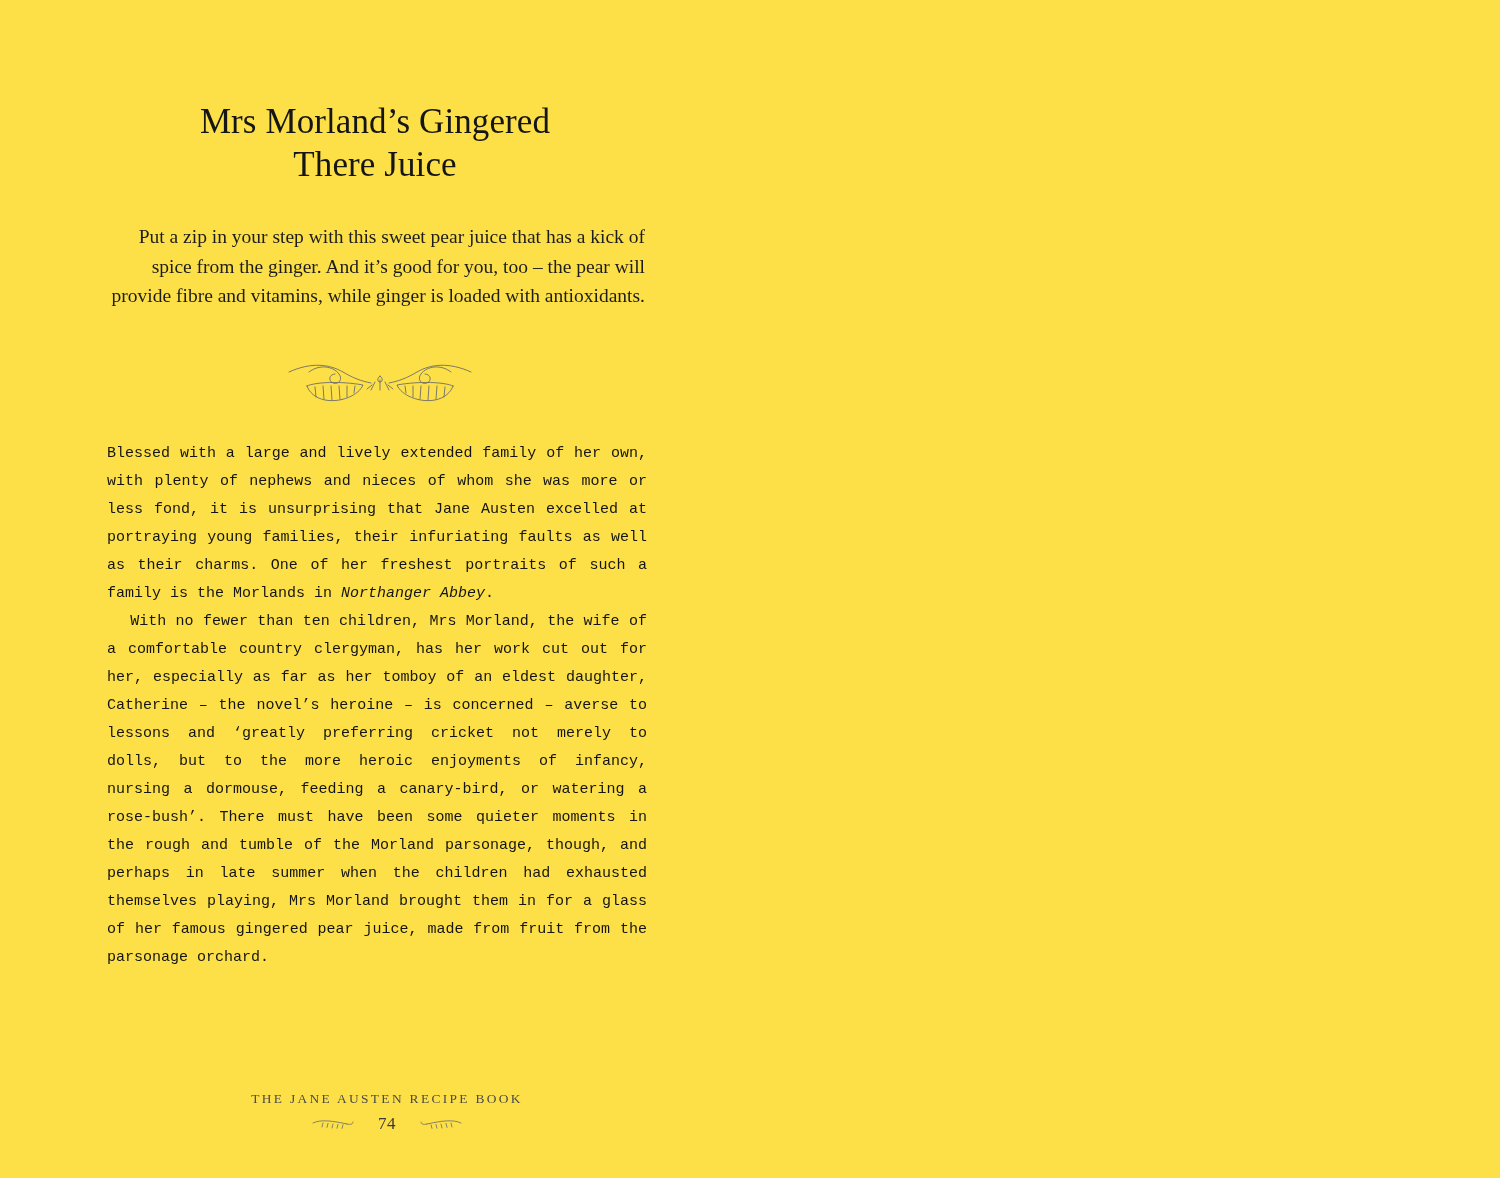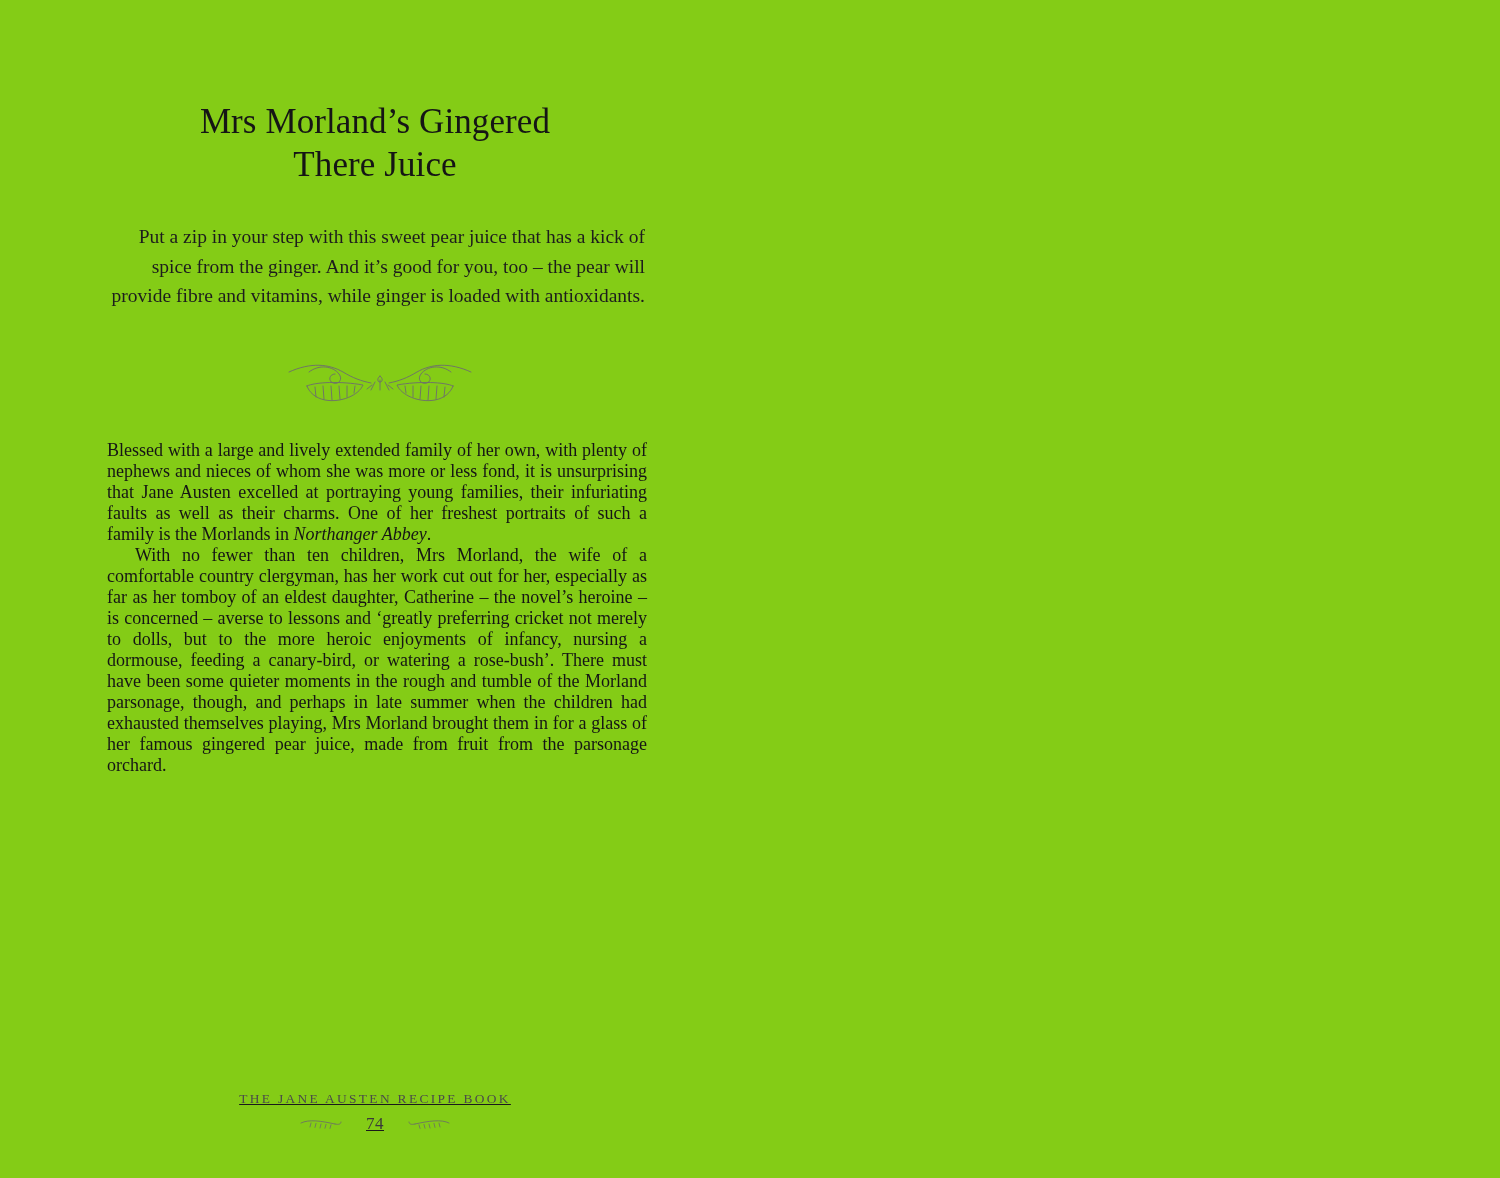--- a/index.html
+++ b/index.html
@@ -18,21 +18,21 @@
     height: 1178px;
     background: #ffffff;
     overflow: hidden;
   }
 
   
   .page {
     position: absolute;
     top: 0;
     height: 1178px;
-    background: #84cc16;
+    background: #fde047;
   }
   .page-left  { left: 0;   width: 750px; }
   .page-right { left: 750px; width: 750px; }
 
   
   .recipe-title {
     position: absolute;
     left: 105px;
     top: 100px;
     width: 540px;
@@ -63,36 +63,37 @@
     top: 358px;
     width: 190px;
     height: 52px;
   }
 
   .body-copy {
     position: absolute;
     left: 107px;
     top: 440px;
     width: 540px;
-    font-size: 18px;
-    line-height: 21px;
+    font-size: 15px;
+    line-height: 28px;
     text-align: justify;
     color: #151515;
+    font-family: Liberation Mono, monospace;
   }
   .body-copy p { margin: 0; }
   .body-copy p.indent { text-indent: 1.55em; }
   .body-copy i { font-style: italic; }
 
   
   .footer {
     position: absolute;
     bottom: 44px;
     text-align: center;
   }
-  .footer-left  { left: 105px; width: 540px; text-decoration: underline; }
+  .footer-left  { left: 117px; width: 540px; }
   .running-head {
     font-size: 13.4px;
     letter-spacing: 2.35px;
     color: #4a4a4a;
     text-transform: uppercase;
     white-space: nowrap;
   }
   .folio-row {
     margin-top: 7px;
     display: flex;

